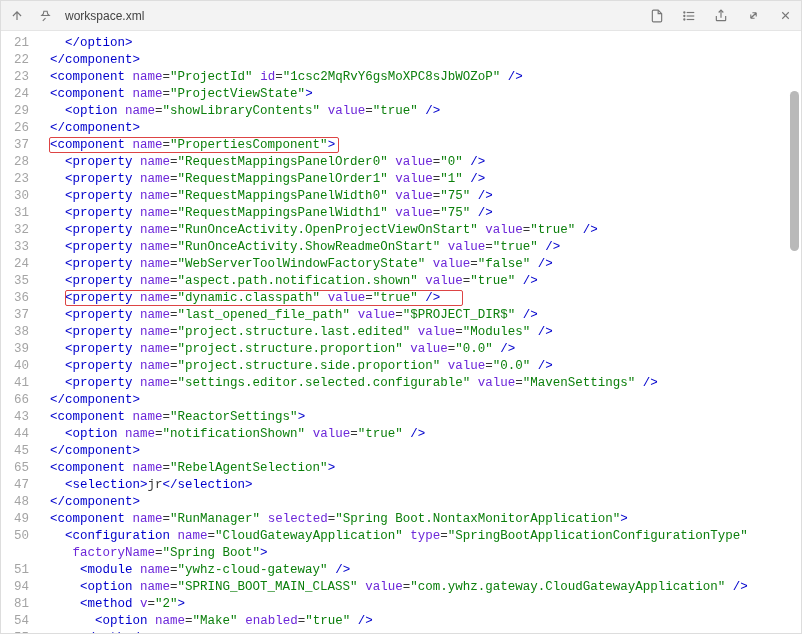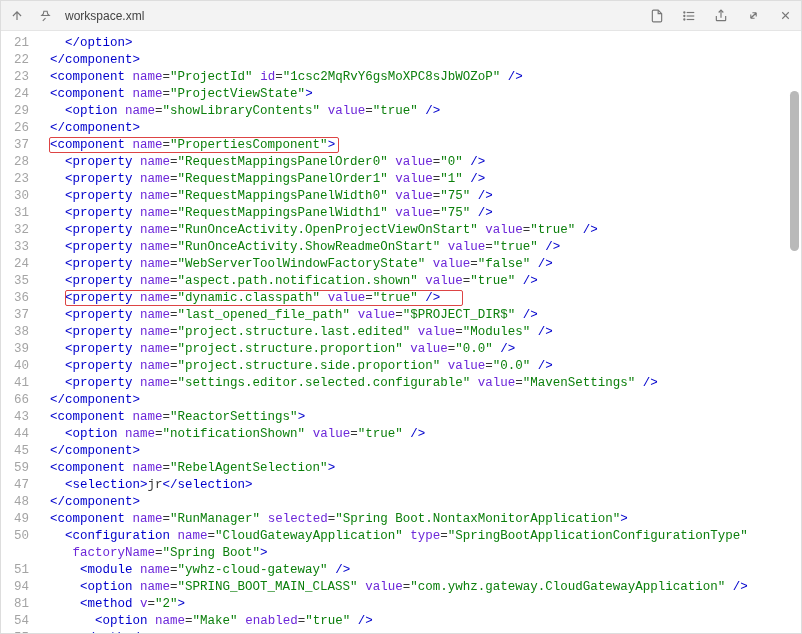--- a/index.html
+++ b/index.html
@@ -151,21 +151,21 @@
       <div class="ln">36</div>
       <div class="ln">37</div>
       <div class="ln">38</div>
       <div class="ln">39</div>
       <div class="ln">40</div>
       <div class="ln">41</div>
       <div class="ln">66</div>
       <div class="ln">43</div>
       <div class="ln">44</div>
       <div class="ln">45</div>
-      <div class="ln">59</div>
+      <div class="ln">65</div>
       <div class="ln">47</div>
       <div class="ln">48</div>
       <div class="ln">49</div>
       <div class="ln">50</div>
       <div class="ln"></div>
       <div class="ln">51</div>
       <div class="ln">94</div>
       <div class="ln">81</div>
       <div class="ln">54</div>
       <div class="ln">55</div>

